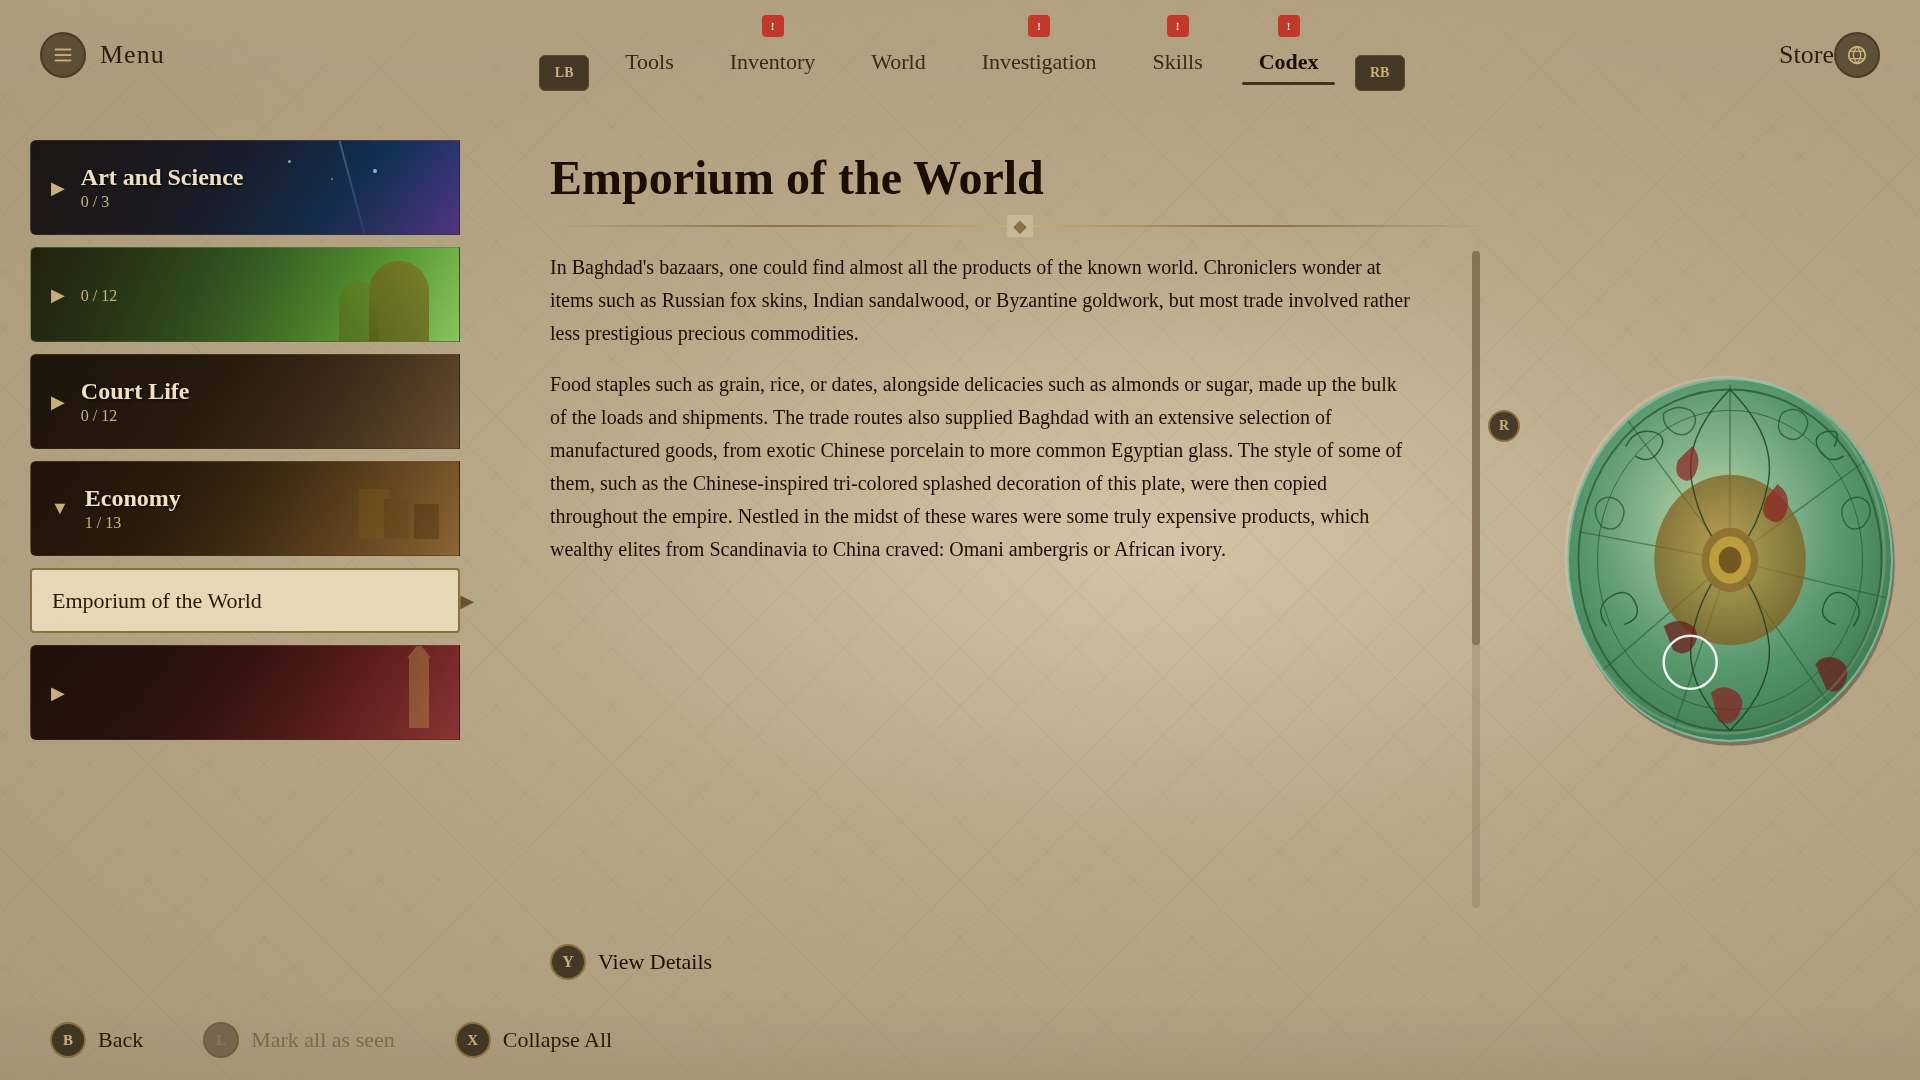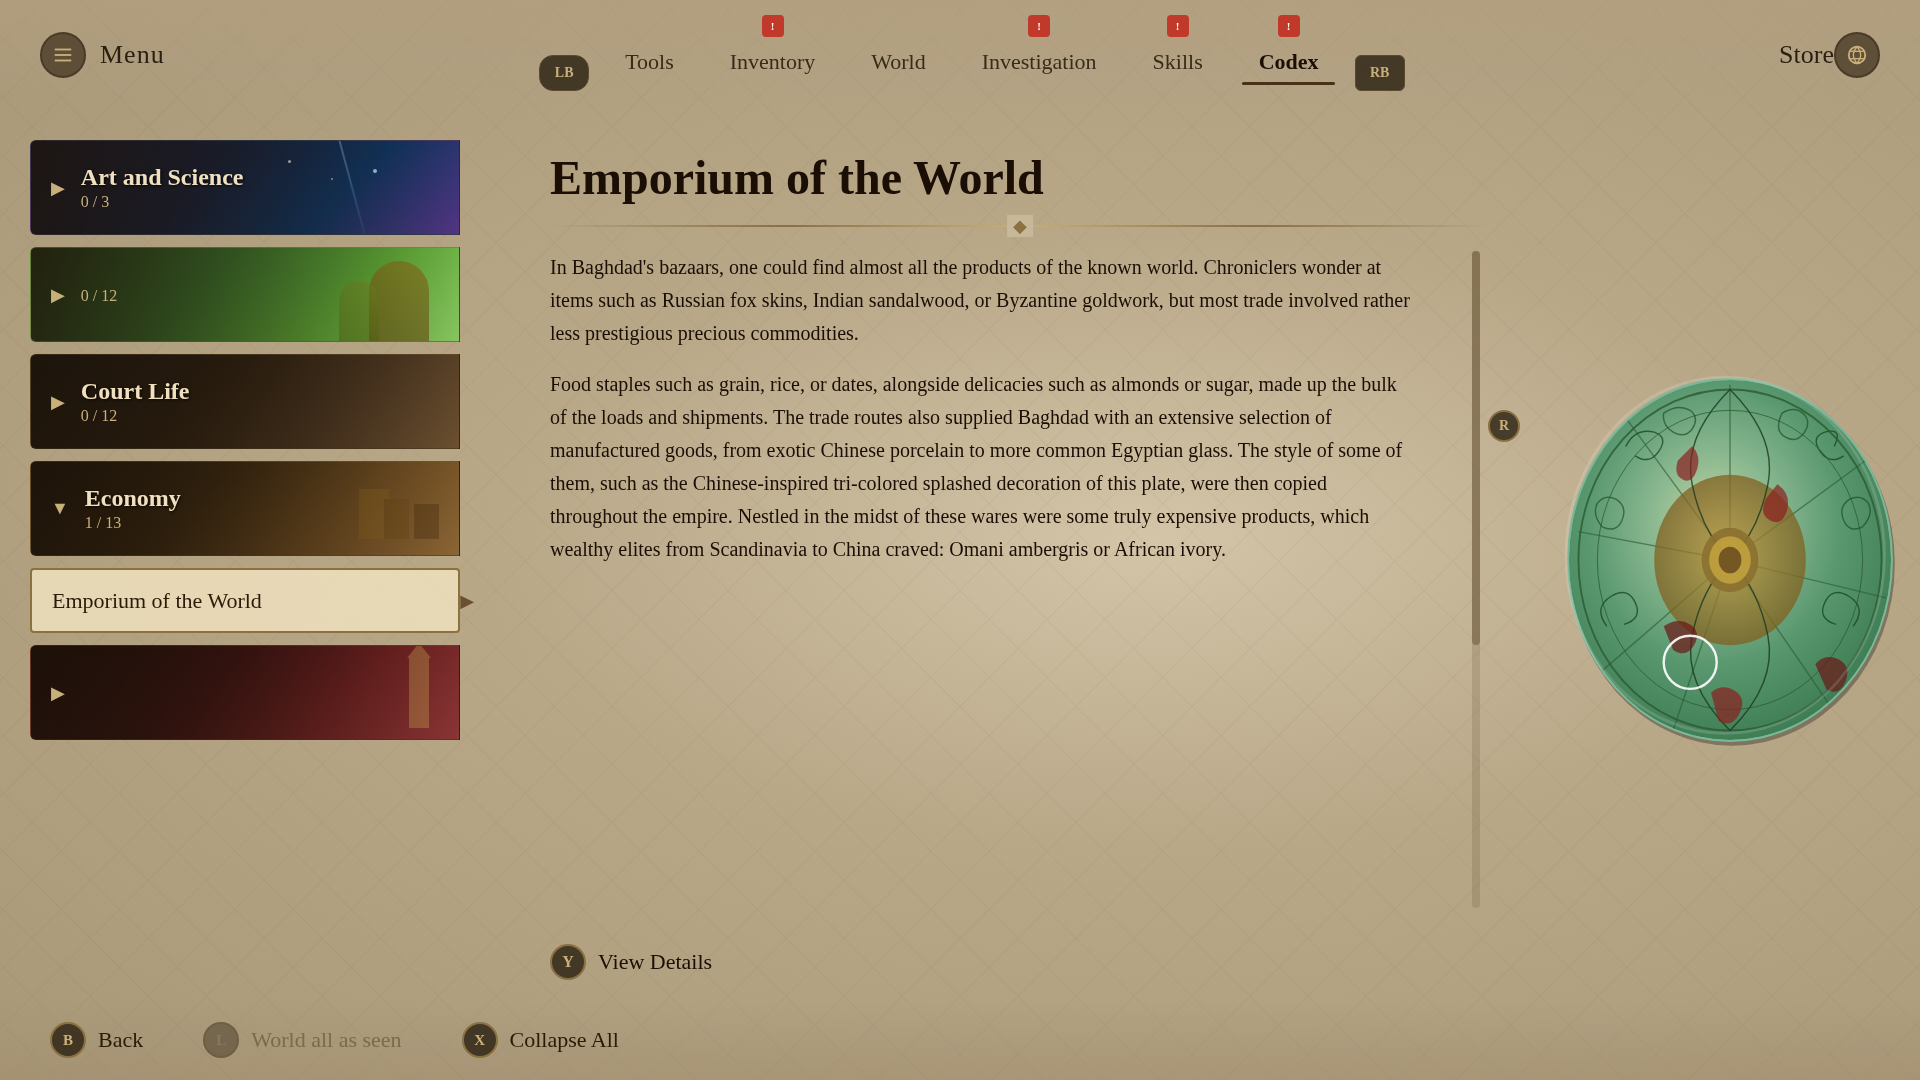--- a/index.html
+++ b/index.html
@@ -83,21 +83,21 @@
       position: absolute;
       left: 50%;
       transform: translateX(-50%);
       bottom: 8px;
     }
 
     .nav-lb {
       width: 50px;
       height: 36px;
       background: rgba(40,30,15,0.8);
-      border-radius: 14px;
+      border-radius: 6px;
       display: flex;
       align-items: center;
       justify-content: center;
       color: #c8b07a;
       font-size: 14px;
       font-weight: bold;
       margin-right: 8px;
       border: 1px solid #5a4a2e;
     }
 
@@ -775,20 +775,20 @@
 </div>
 
 <div class="bottom-bar">
   <div class="bottom-action">
     <div class="btn-circle-b">B</div>
     <span class="bottom-label">Back</span>
   </div>
 
   <div class="bottom-action">
     <div class="btn-circle-l">L</div>
-    <span class="bottom-label-dim">World all as seen</span>
+    <span class="bottom-label-dim">Mark all as seen</span>
   </div>
 
   <div class="bottom-action">
     <div class="btn-circle-x">X</div>
     <span class="bottom-label">Collapse All</span>
   </div>
 </div>
 
 </body></html>

